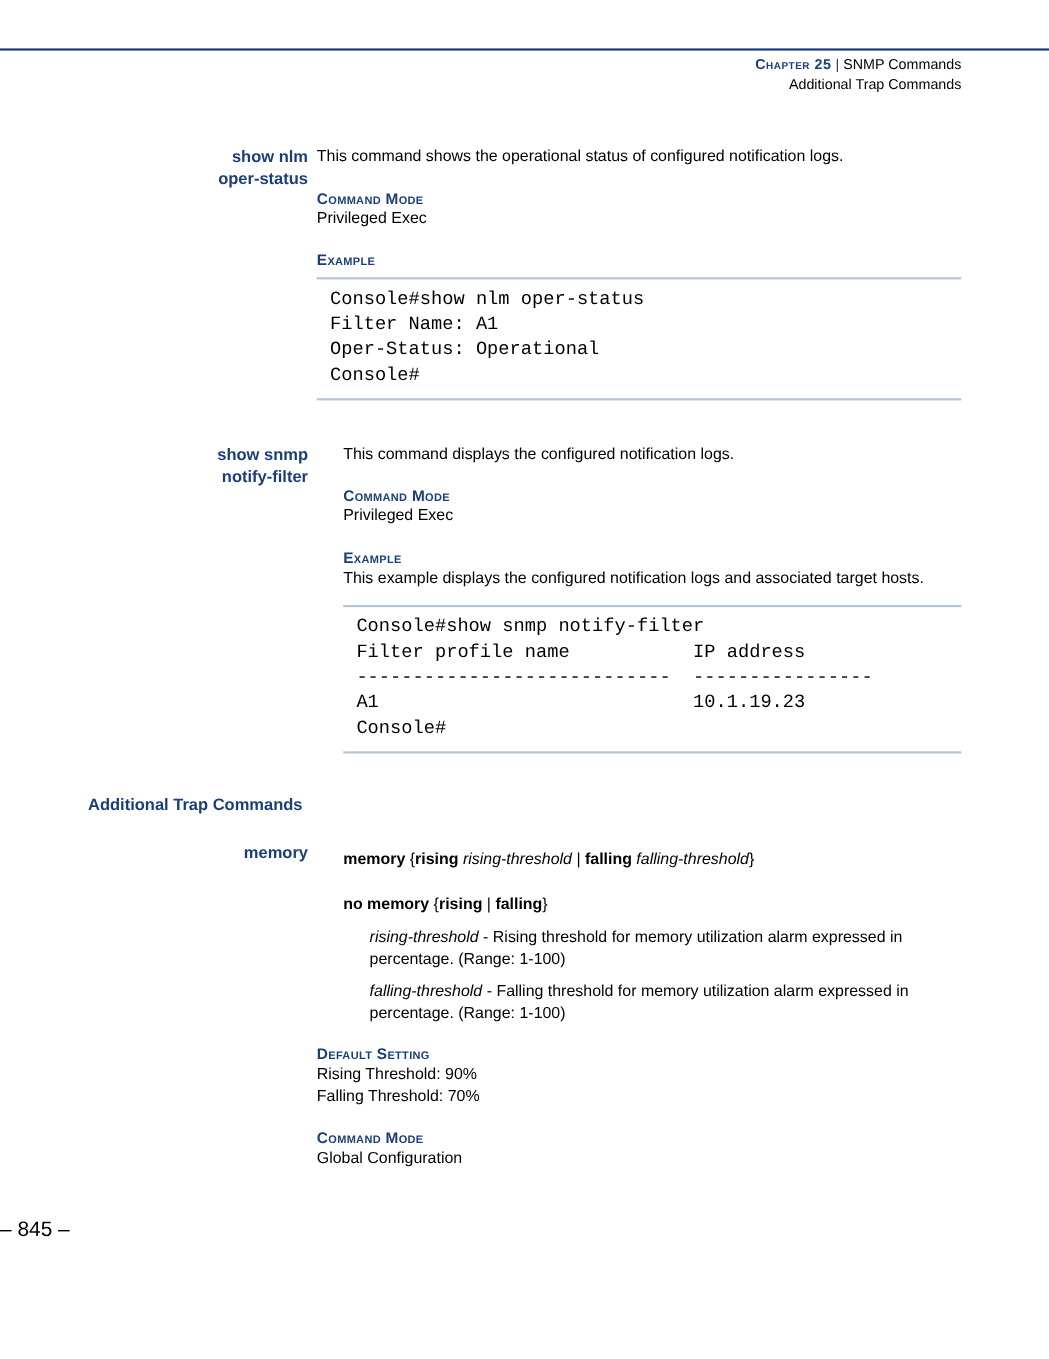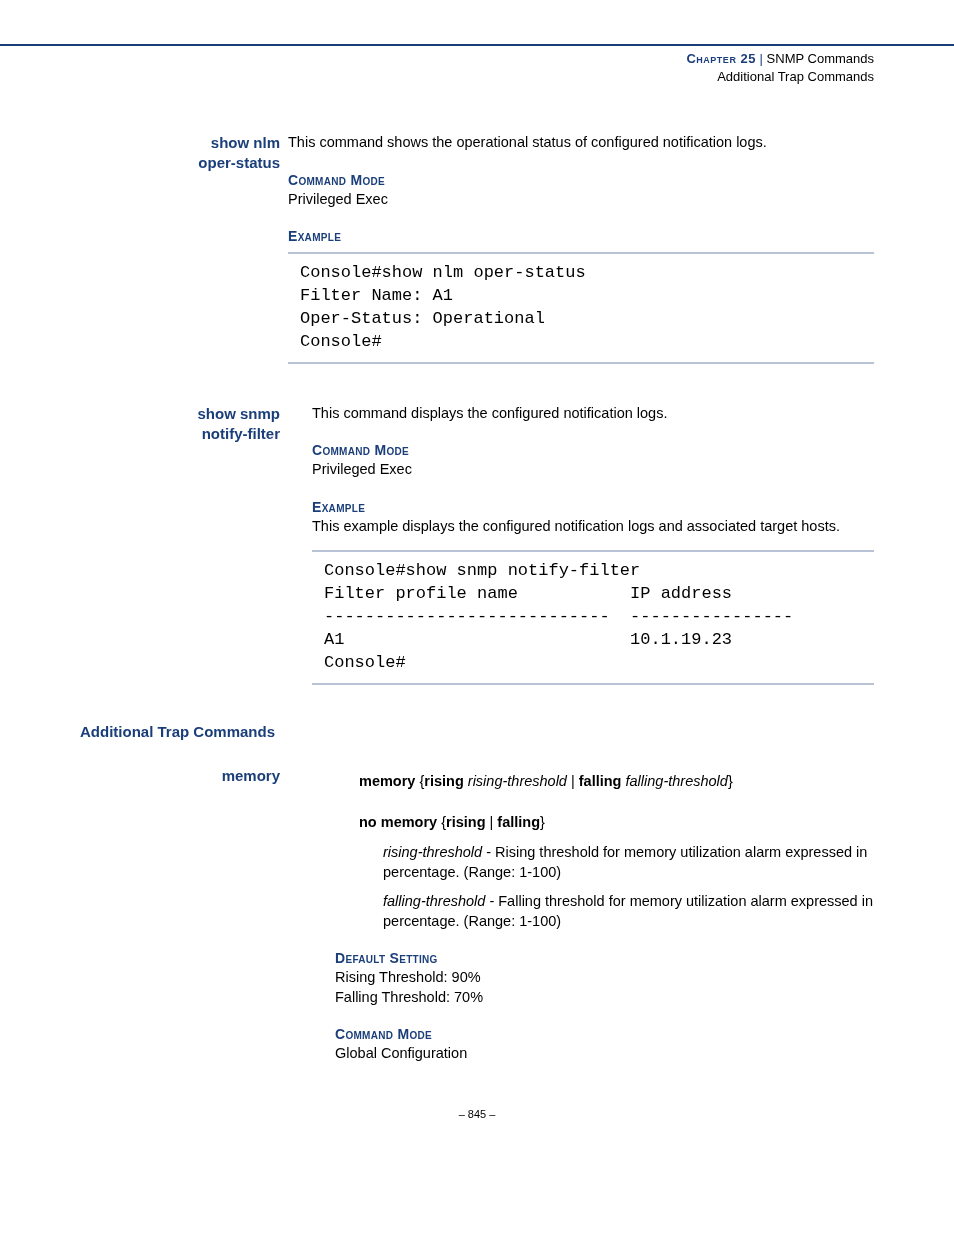--- a/index.html
+++ b/index.html
@@ -77,22 +77,21 @@
     font-weight: bold;
     font-size: 15px;
     margin-top: 38px;
   }
   .syntax-line { margin-top: 6px; padding-left: 24px; }
   .syntax-line b { font-weight: bold; }
   .syntax-line i { font-style: italic; }
   .param-desc { margin-top: 10px; padding-left: 48px; }
   .param-desc i { font-style: italic; }
   .footer {
-    text-align: center;
-    font-size: 11px;
+    font-size: 19px;
     color: #000;
     margin-top: 44px;
     padding-bottom: 30px;
   }
 </style>
 </head>
 <body>
 
 <div class="header-rule"></div>
 <div class="page-header">
@@ -135,21 +134,21 @@
       <div class="codebox" style="margin-top:14px;">Console#show snmp notify-filter
 Filter profile name           IP address
 ----------------------------  ----------------
 A1                            10.1.19.23
 Console#</div>
     </div>
   </div>
 
   <div class="section-heading">Additional Trap Commands</div>
 
-  <div class="cmd-block" style="margin-top:26px;gap:47px;">
+  <div class="cmd-block" style="margin-top:26px;">
     <div class="cmd-label">memory</div>
     <div class="cmd-body">
 
       <div class="syntax-line">
         <b>memory</b><span> {</span><b>rising</b><i> rising-threshold</i><span> | </span><b>falling</b><i> falling-threshold</i><span>}</span>
       </div>
 
       <div class="syntax-line" style="margin-top:22px;">
         <b>no memory</b><span> {</span><b>rising</b><span> | </span><b>falling</b><span>}</span>
       </div>

